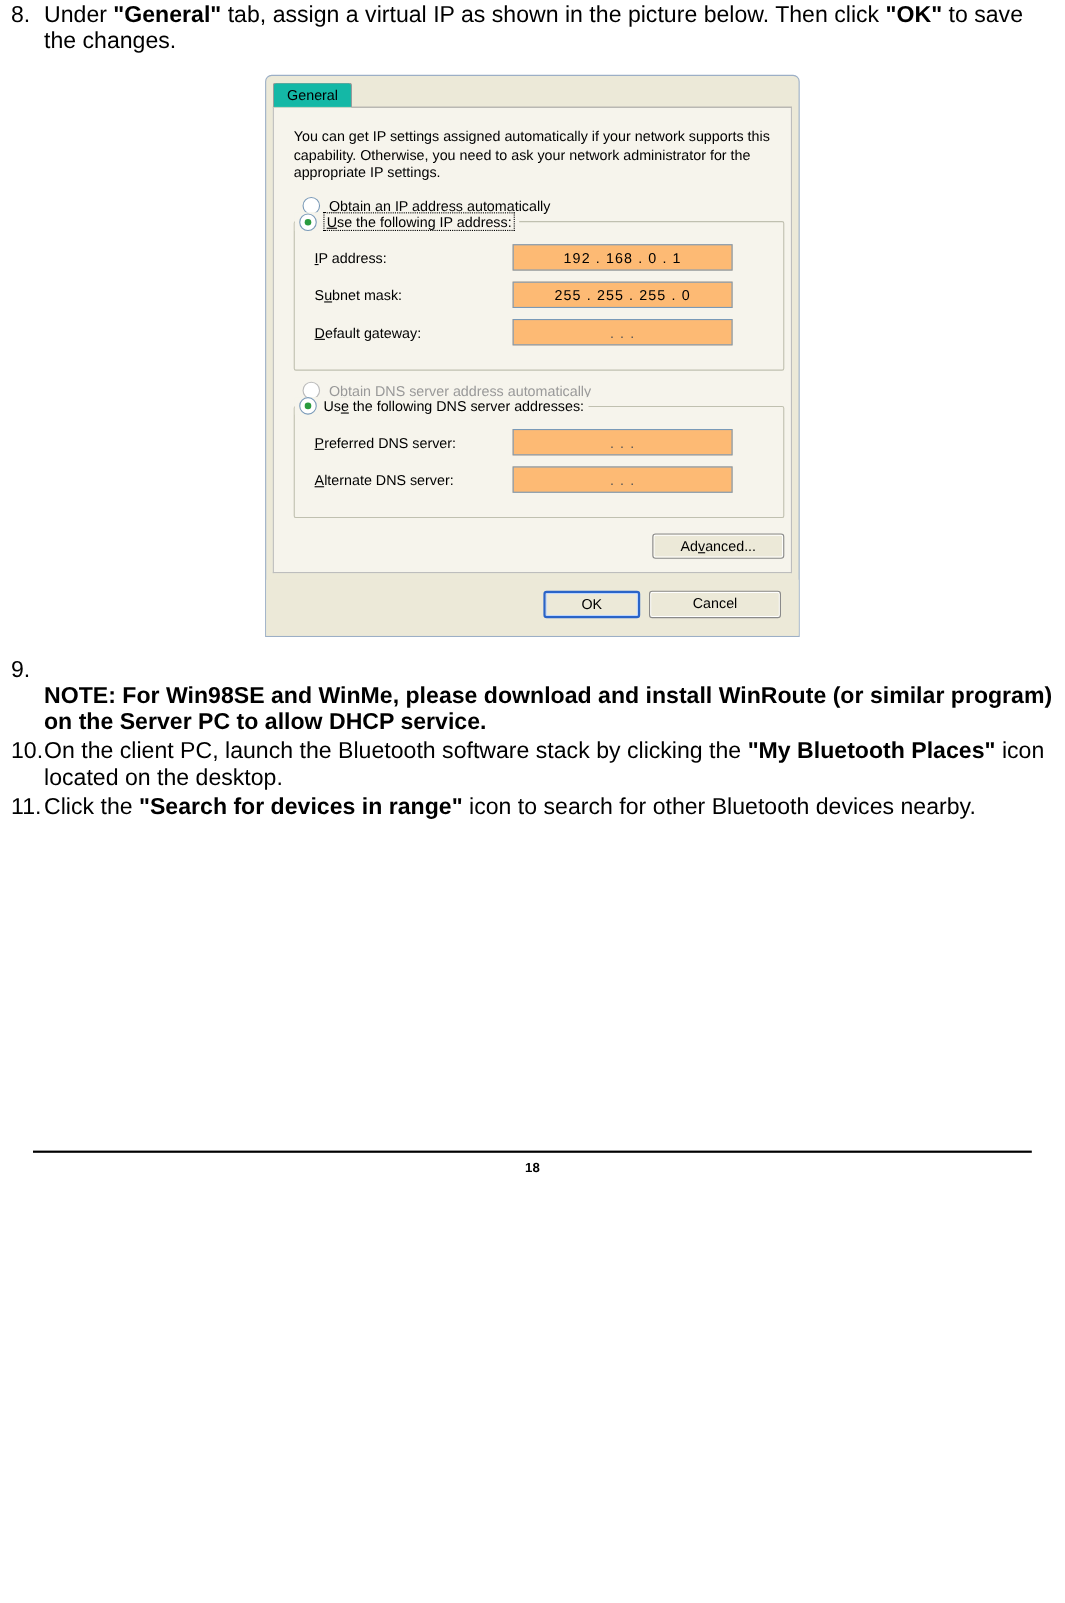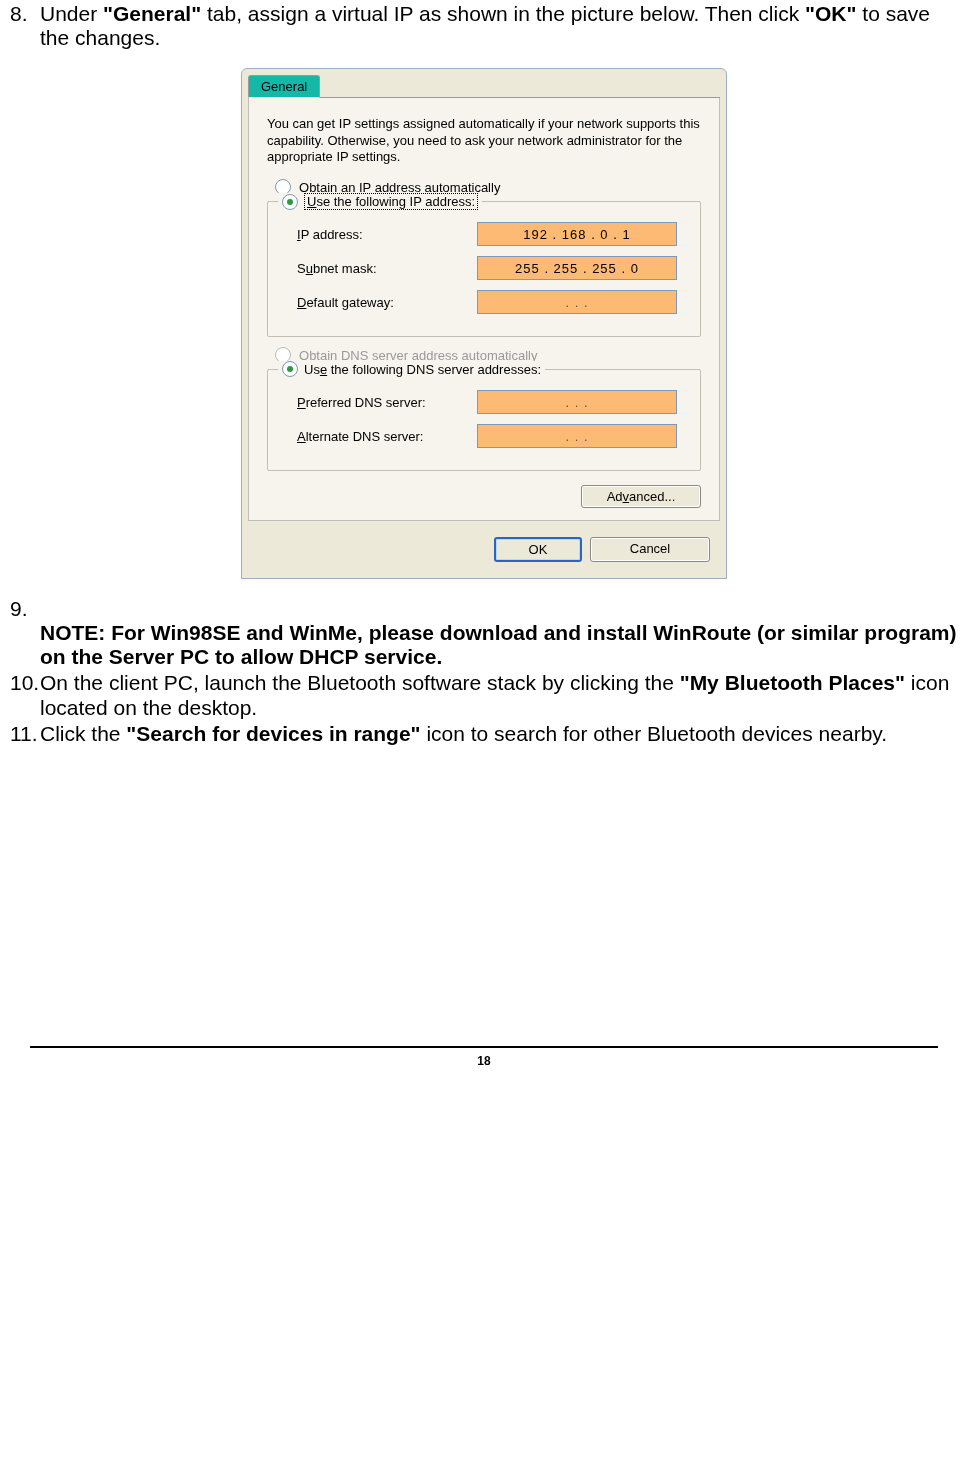--- a/index.html
+++ b/index.html
@@ -65,21 +65,21 @@
     border-radius: 3px 3px 0 0;
     padding: 3px 12px;
     margin-bottom: -1px;
     font-size: 13px;
   }
   .content {
     margin: 0 6px 6px 6px;
     background: #f6f4ec;
     border: 1px solid #bdbdbd;
     border-top: none;
-    padding: 18px 18px 12px 18px;
+    padding: 18px 6px 12px 18px;
   }
   .desc { font-size: 13px; line-height: 1.25; margin-bottom: 14px; }
   .radio-row { display: flex; align-items: center; margin: 6px 0 6px 8px; }
   .radio {
     width: 14px; height: 14px; border-radius: 50%;
     border: 1px solid #7a9ab8; background: #fff;
     margin-right: 8px; flex: 0 0 14px;
     display: flex; align-items: center; justify-content: center;
   }
   .radio.sel::after { content:""; width:6px; height:6px; border-radius:50%; background:#2a9b3e; }
@@ -87,24 +87,24 @@
   .radio-disabled-label { color:#999; }
   .focus-rect { border:1px dotted #000; padding:0 2px; }
   .group {
     border: 1px solid #c0c0b0;
     border-radius: 2px;
     margin: 0 0 10px 0;
     padding: 10px 14px 12px 14px;
     position: relative;
   }
   .group .legend {
-    position: absolute; top: -9px; left: 10px;
+    position: absolute; top: -9px; left: 0;
     background: #f6f4ec; padding: 0 4px; font-size: 13px;
   }
-  .field-row { display:flex; align-items:center; margin: 10px 15px; }
+  .field-row { display:flex; align-items:center; margin: 10px 4px; }
   .field-label { width: 180px; flex: 0 0 180px; font-size:13px; }
   .ip-input {
     flex: 0 0 198px;
     height: 22px;
     background: #fdba74;
     border: 1px solid #7a9ab8;
     display: flex; align-items:center; justify-content:center;
     font-size: 13px; letter-spacing: 1px;
     text-align: center;
   }

